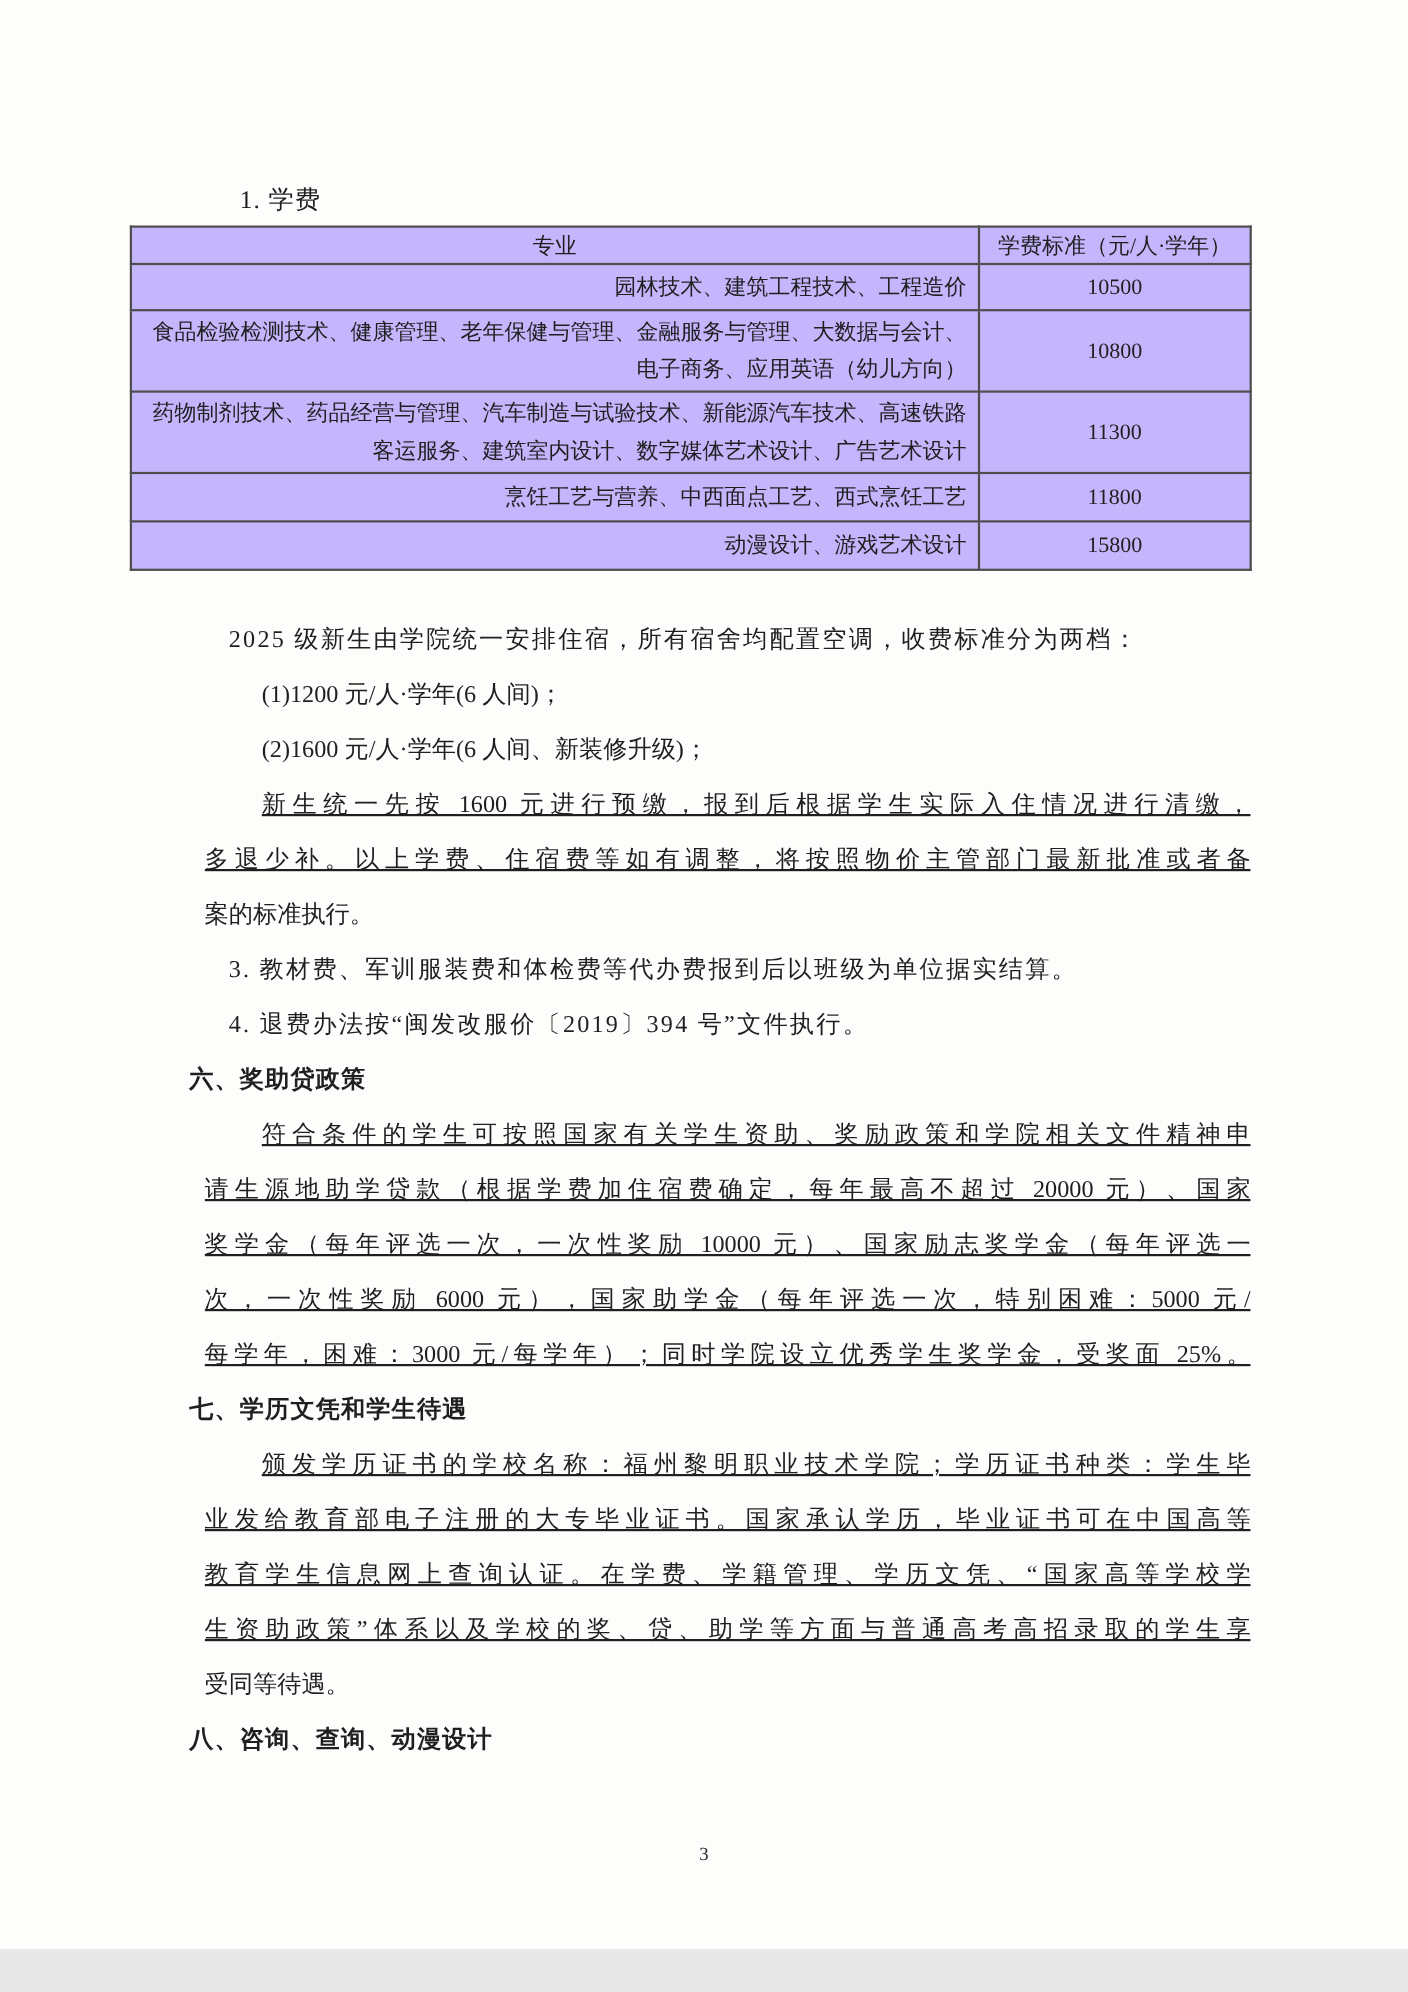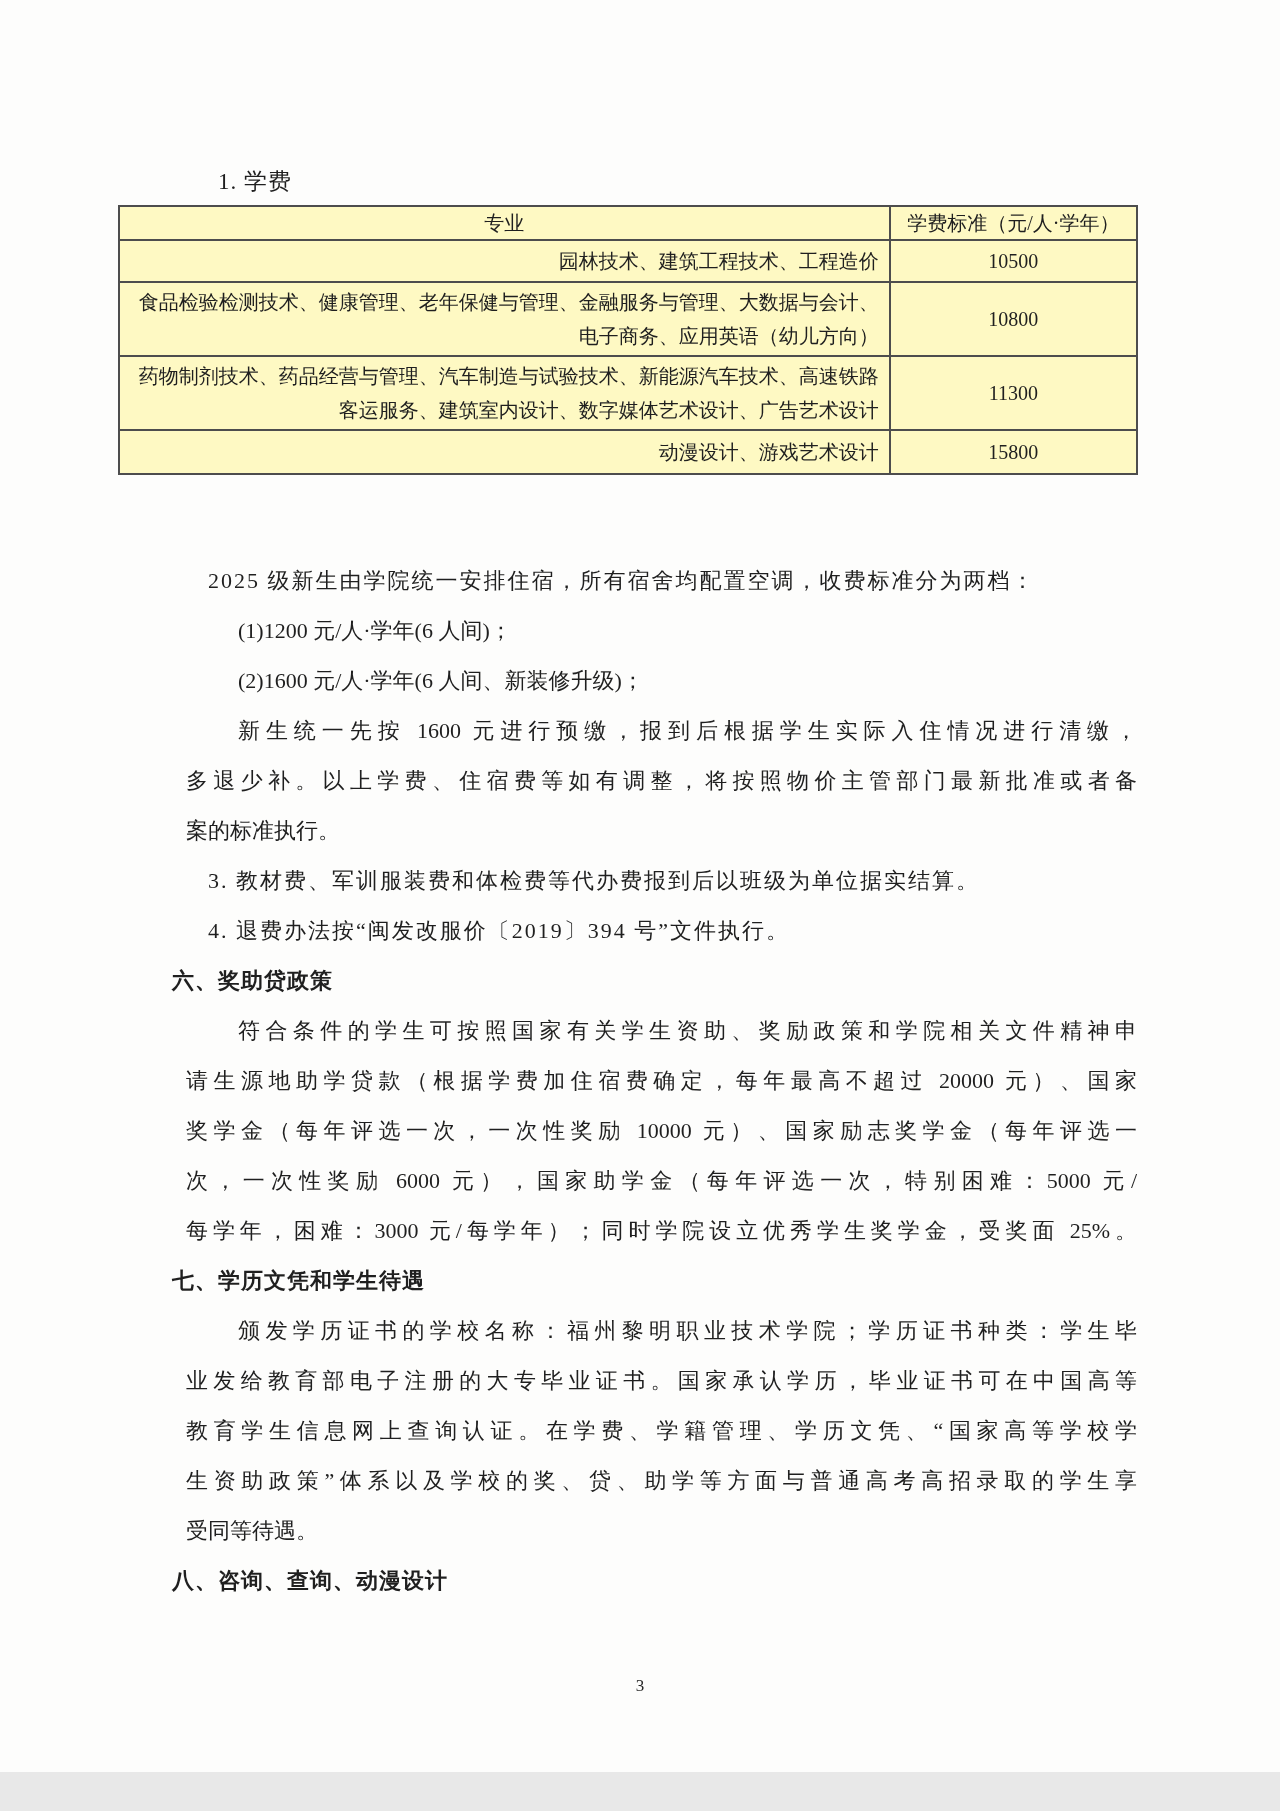--- a/index.html
+++ b/index.html
@@ -20,21 +20,21 @@
     position:absolute;left:118px;top:205px;
     width:1020px;
     border-collapse:collapse;
     table-layout:fixed;
     font-size:20px;
   }
   table.fee td,table.fee th{
     border:2px solid #4d4d4d;
     font-weight:normal;
     vertical-align:middle;
-    background:#fef9c3;
+    background:#c4b5fd;
   }
   col.c-major{width:75.7%;}
   col.c-fee{width:24.3%;}
   tr.hdr{height:34px;}
   tr.h1{height:42px;}
   tr.h2{height:68px;margin-left:39px;}
   tr.h3{height:44px;}
   td.major{
     text-align:right;padding:2px 10px;
     line-height:34px;
@@ -49,20 +49,21 @@
   .line{
     line-height:50px;height:50px;
     white-space:nowrap;
   }
   .line.j{
     white-space:normal;
     text-align:justify;
     text-align-last:justify;
     text-justify:inter-character;
     overflow:hidden;
+    text-decoration:underline;
   }
   .ind1{padding-left:22px;}
   .ind2{padding-left:52px;}
   .ls{letter-spacing:2px;}
   .head{
     margin-left:-14px;
     font-weight:bold;
     letter-spacing:1px;
   }
   .pageno{
@@ -95,20 +96,24 @@
     </tr>
     <tr class="h2">
       <td class="major">食品检验检测技术、健康管理、老年保健与管理、金融服务与管理、大数据与会计、电子商务、应用英语（幼儿方向）</td>
       <td class="fee-v">10800</td>
     </tr>
     <tr class="h2">
       <td class="major">药物制剂技术、药品经营与管理、汽车制造与试验技术、新能源汽车技术、高速铁路客运服务、建筑室内设计、数字媒体艺术设计、广告艺术设计</td>
       <td class="fee-v">11300</td>
     </tr>
     <tr class="h3">
+      <td class="major">烹饪工艺与营养、中西面点工艺、西式烹饪工艺</td>
+      <td class="fee-v">11800</td>
+    </tr>
+    <tr class="h3">
       <td class="major">动漫设计、游戏艺术设计</td>
       <td class="fee-v">15800</td>
     </tr>
   </tbody>
     </table>
 
   <div class="body">
     <div class="line ind1 ls">2025 级新生由学院统一安排住宿，所有宿舍均配置空调，收费标准分为两档：</div>
     <div class="line ind2">(1)1200 元/人·学年(6 人间)；</div>
     <div class="line ind2">(2)1600 元/人·学年(6 人间、新装修升级)；</div>

